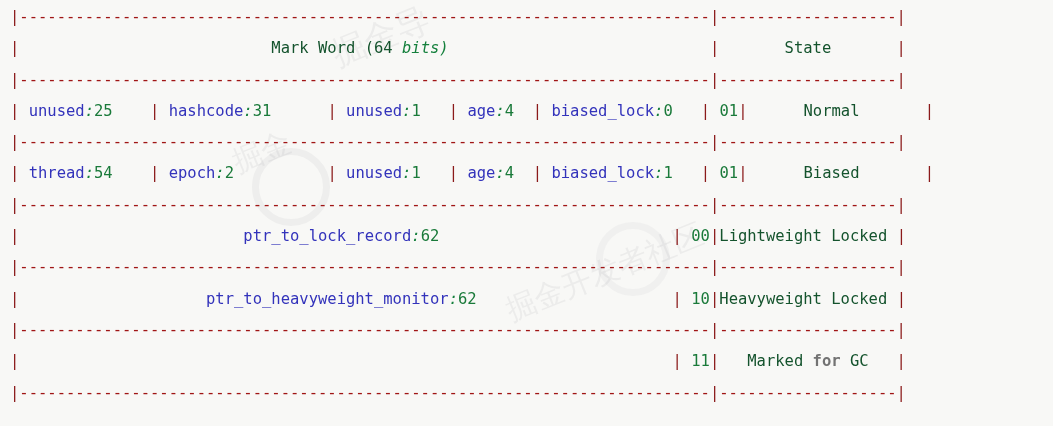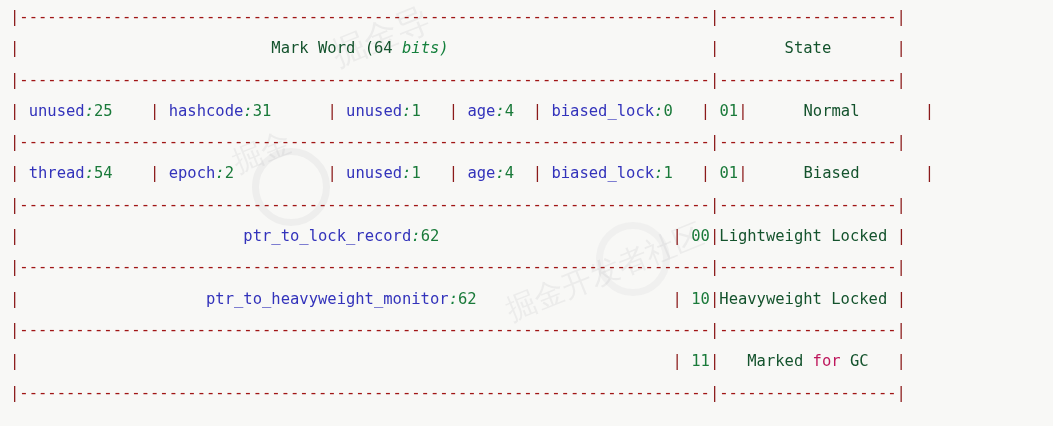--- a/index.html
+++ b/index.html
@@ -24,21 +24,21 @@
     white-space: pre;
     -webkit-font-smoothing: antialiased;
   }
   .ln { display: block; height: 31.3px; }
   
   .pipe   { color: #8b1a1a; }
   .dash   { color: #a01515; }
   .ident  { color: #3333bb; }
   .num    { color: #1a7a3a; }
   .green  { color: #14532d; }
-  .kw     { color: #be185d; }
+  .kw     { color: #737373; font-weight: bold; }
   .dark   { color: #15803d; font-style: italic; }
 
   
   #wm-a, #wm-b, #wm-c {
     position: absolute;
     color: rgba(120,120,130,0.085);
     font-family: "DejaVu Sans", "Liberation Sans", sans-serif;
     pointer-events: none;
     user-select: none;
     white-space: nowrap;

